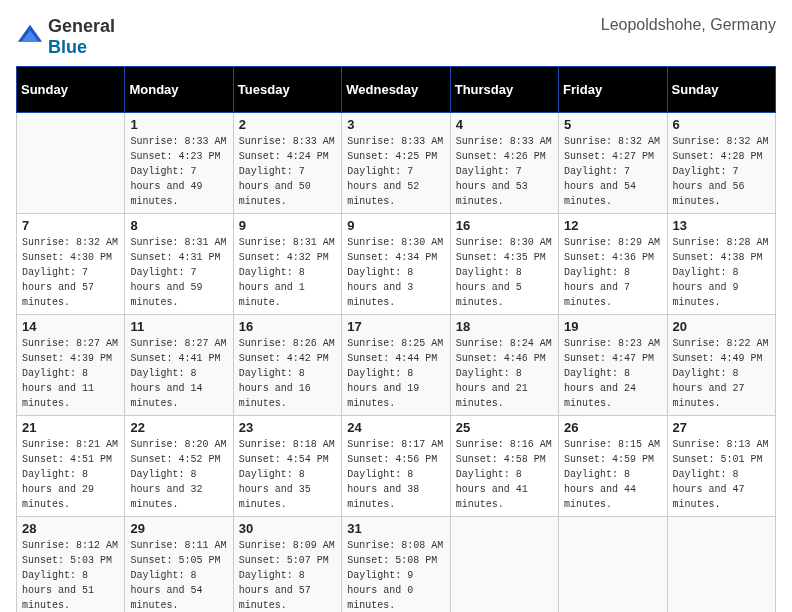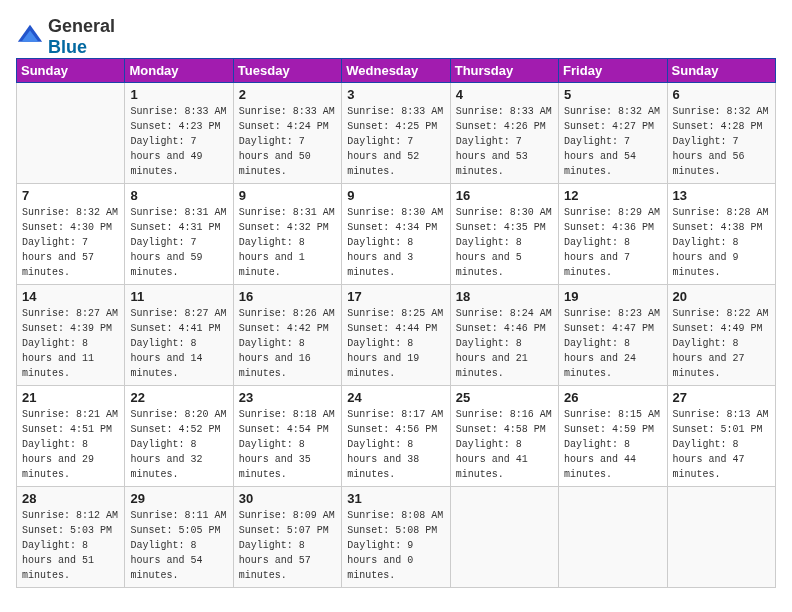--- a/index.html
+++ b/index.html
@@ -7,20 +7,21 @@
       font-family: Arial, sans-serif;
       background: #fff;
       width: 792px;
       min-height: 612px;
       padding: 16px;
     }
     .header {
       display: flex;
       justify-content: space-between;
       align-items: flex-start;
+      margin-bottom: 8px;
     }
     .logo {
       display: flex;
       align-items: center;
       gap: 4px;
     }
     .logo-text-general {
       font-size: 18px;
       font-weight: bold;
       color: #333;
@@ -45,25 +46,25 @@
     .location-title {
       font-size: 16px;
       color: #555;
     }
     table {
       width: 100%;
       border-collapse: collapse;
       table-layout: fixed;
     }
     thead tr th {
-      background-color: #a21caf;
+      background-color: #000000;
       color: #fff;
       font-size: 13px;
       font-weight: bold;
-      padding: 4px 4px;
+      padding: 15px 4px;
       text-align: left;
       border: 1px solid #1a44aa;
     }
     tbody tr td {
       vertical-align: top;
       border: 1px solid #ccc;
       padding: 4px 5px;
       font-size: 10.5px;
       color: #333;
       height: 90px;
@@ -95,20 +96,21 @@
     <svg class="logo-icon" viewBox="0 0 30 30" xmlns="http://www.w3.org/2000/svg">
       <polygon points="15,2 28,20 2,20" fill="#2255cc"></polygon>
       <polygon points="15,8 24,20 6,20" fill="#4488ee"></polygon>
     </svg>
     <div>
       <span class="logo-text-general">General</span><br>
       <span class="logo-text-blue">Blue</span>
     </div>
   </div>
   <div class="title-block">
+    <div class="location-title">Leopoldshohe, Germany</div>
   </div>
 </div>
 
 <table>
   <thead>
     <tr>
     <th>Sunday</th>
         <th>Monday</th>
         <th>Tuesday</th>
         <th>Wednesday</th>

